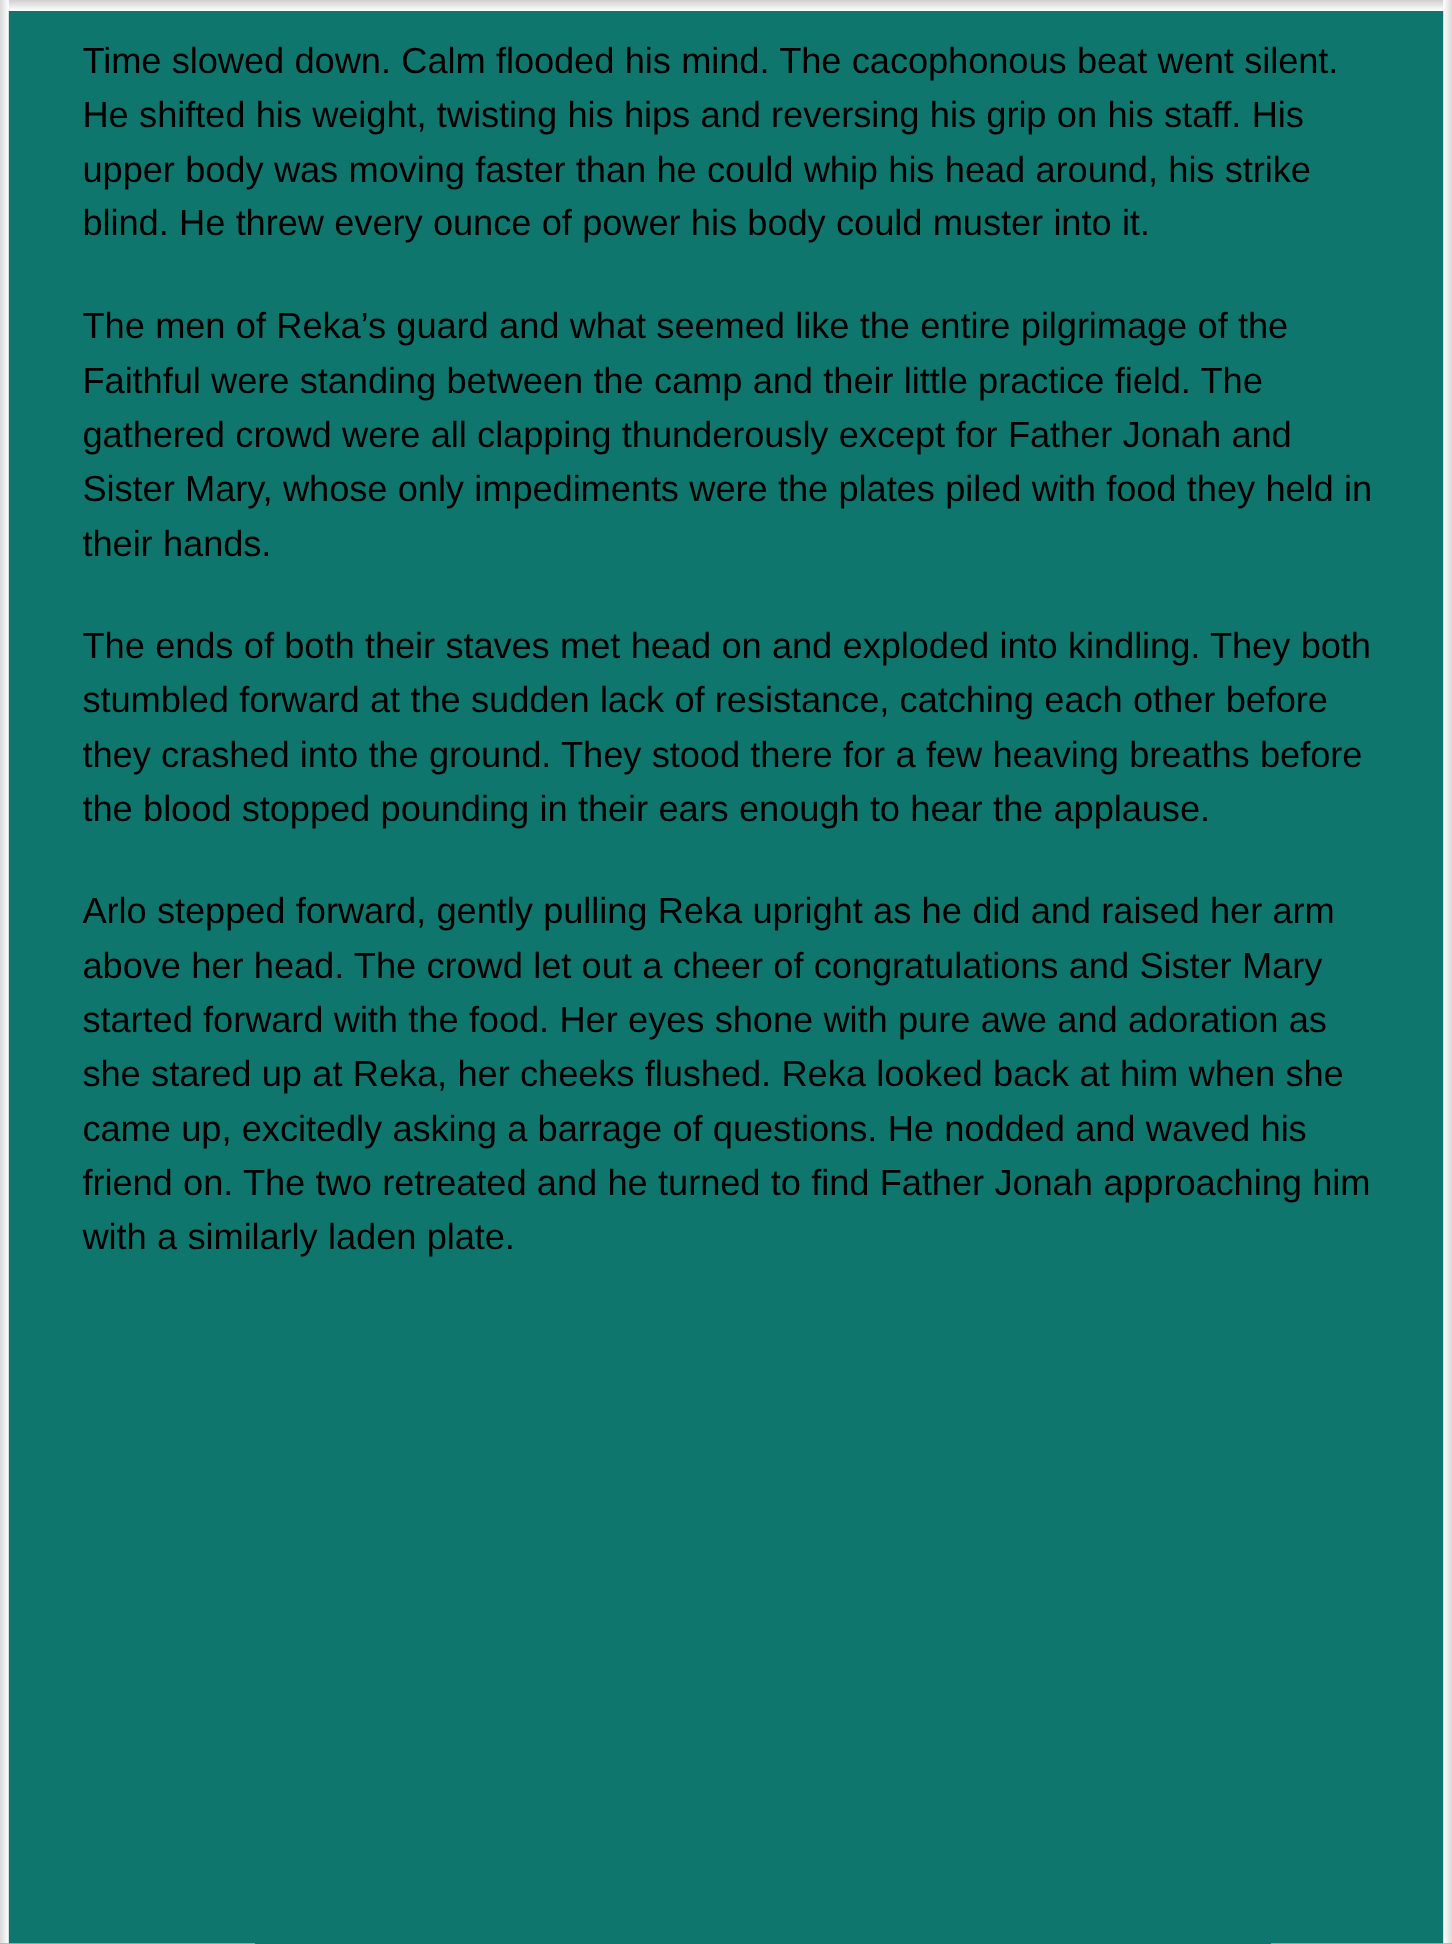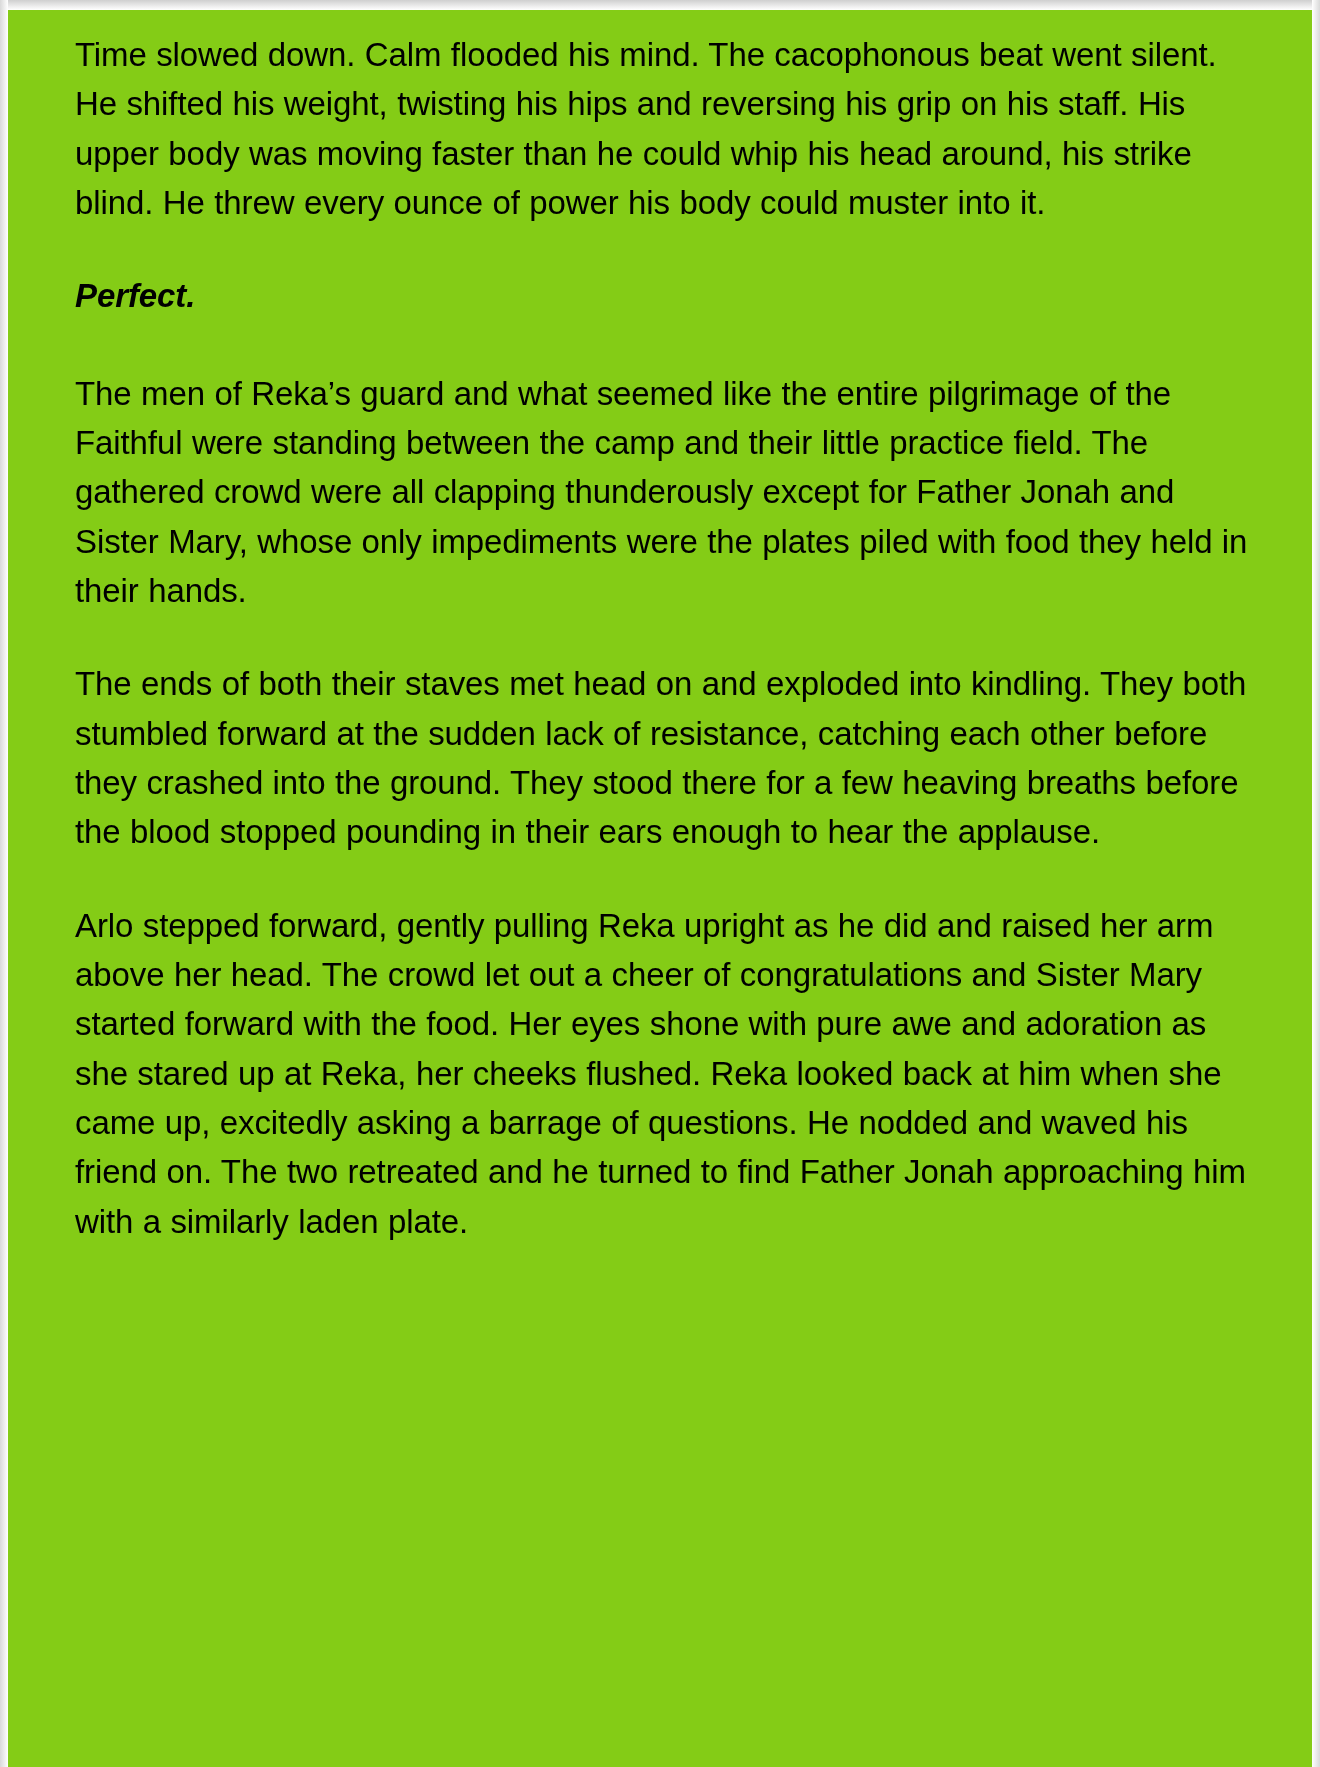--- a/index.html
+++ b/index.html
@@ -11,21 +11,21 @@
     width: 1320px;
     min-height: 1767px;
     font-family: "Liberation Sans", sans-serif;
     color: #000000;
     -webkit-font-smoothing: antialiased;
   }
   .page {
     position: relative;
     width: 1320px;
     min-height: 1767px;
-    background: #84cc16;
+    background: #0f766e;
     box-sizing: border-box;
     padding: 30px 0 0 0;
     overflow: hidden;
   }
   
   .edge-left, .edge-right {
     position: absolute;
     top: 0;
     bottom: 0;
     width: 8px;
@@ -67,18 +67,17 @@
 </head>
 <body>
 
 <div class="page">
   <div class="edge-top"></div>
   <div class="edge-left"></div>
   <div class="edge-right"></div>
 
   <div class="content">
     <p class="para">Time slowed down. Calm flooded his mind. The cacophonous beat went silent. He shifted his weight, twisting his hips and reversing his grip on his staff. His upper body was moving faster than he could whip his head around, his strike blind. He threw every ounce of power his body could muster into it.</p>
-    <p class="para emphasis">Perfect.</p>
     <p class="para">The men of Reka’s guard and what seemed like the entire pilgrimage of the Faithful were standing between the camp and their little practice field. The gathered crowd were all clapping thunderously except for Father Jonah and Sister Mary, whose only impediments were the plates piled with food they held in their hands.</p>
     <p class="para">The ends of both their staves met head on and exploded into kindling. They both stumbled forward at the sudden lack of resistance, catching each other before they crashed into the ground. They stood there for a few heaving breaths before the blood stopped pounding in their ears enough to hear the applause.</p>
     <p class="para">Arlo stepped forward, gently pulling Reka upright as he did and raised her arm above her head. The crowd let out a cheer of congratulations and Sister Mary started forward with the food. Her eyes shone with pure awe and adoration as she stared up at Reka, her cheeks flushed. Reka looked back at him when she came up, excitedly asking a barrage of questions. He nodded and waved his friend on. The two retreated and he turned to find Father Jonah approaching him with a similarly laden plate.</p>
   </div>
 </div>
 
 </body></html>

